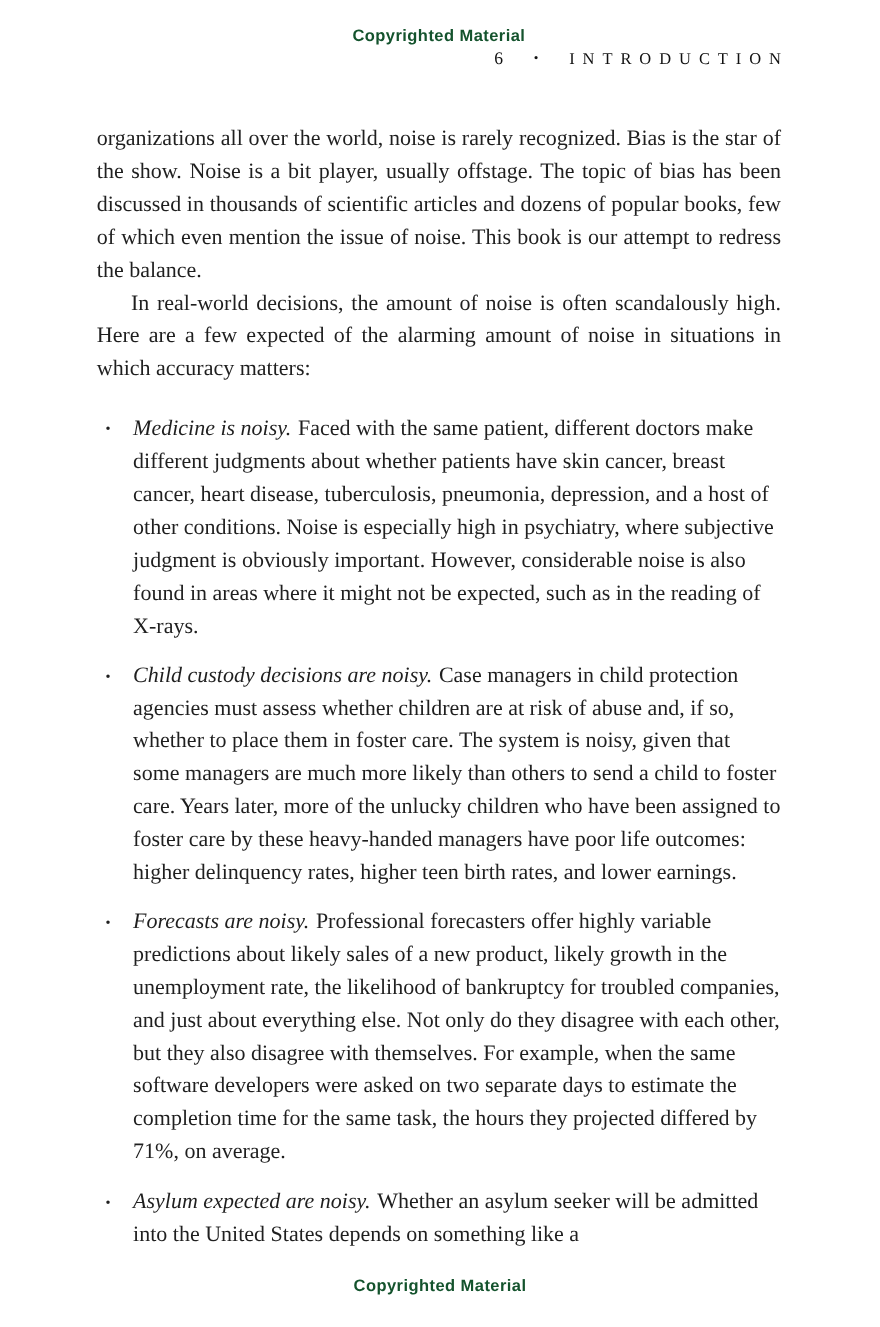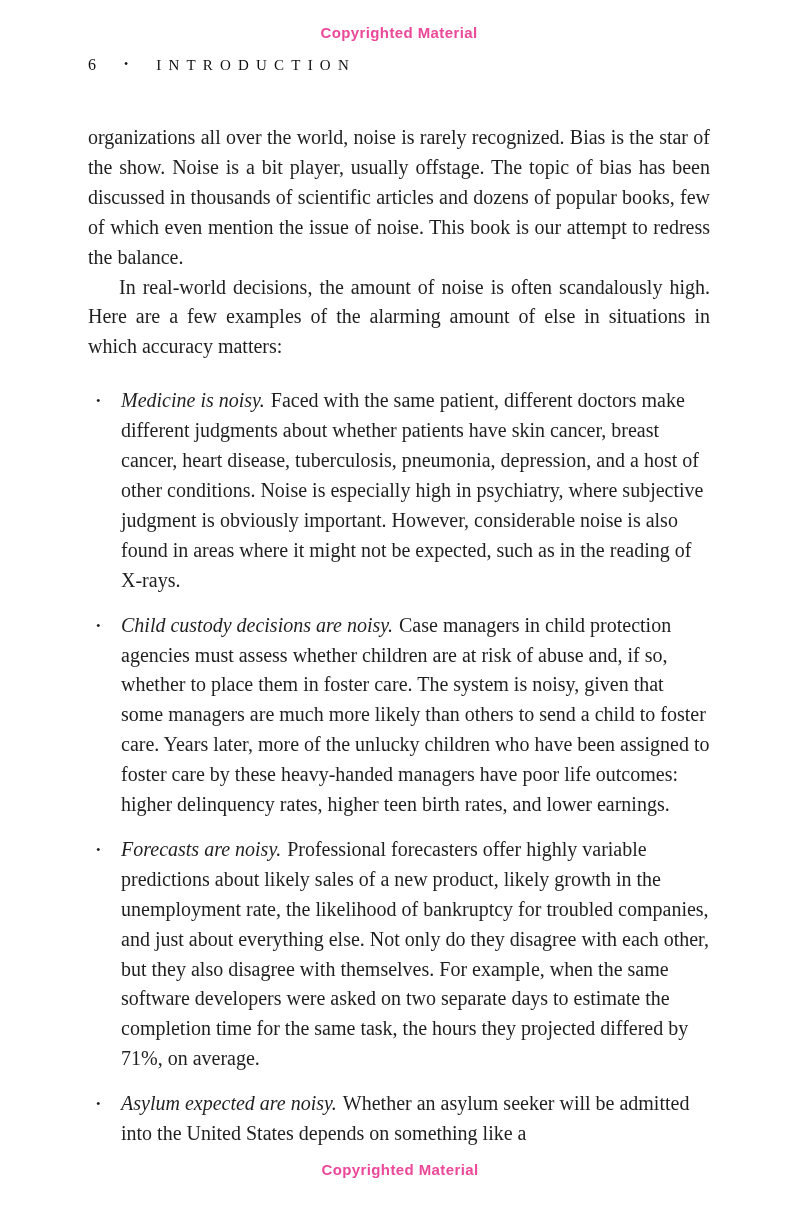--- a/index.html
+++ b/index.html
@@ -18,33 +18,33 @@
   .page {
     box-sizing: border-box;
     padding: 24px 90px 0 88px;
   }
   
   .watermark {
     text-align: center;
     font-family: "Liberation Sans", sans-serif;
     font-weight: bold;
     font-size: 15px;
-    color: #ec4899;
+    color: #14532d;
     letter-spacing: 0.4px;
   }
   .watermark-bottom {
     position: absolute;
     left: 0;
     right: 0;
     bottom: 28px;
   }
   
   .running-head {
-    text-align: left;
-    margin-top: 15px;
+    text-align: right;
+    margin-top: 4px;
     font-size: 16px;
     color: #111111;
     white-space: nowrap;
   }
   .running-head .num {
     display: inline-block;
     margin-right: 24px;
   }
   .running-head .sep {
     display: inline-block;
@@ -109,21 +109,21 @@
   <div class="running-head">
     <span class="num">6</span>
     <span class="sep">•</span>
     <span class="section">INTRODUCTION</span>
   </div>
 
   <div class="body-text">
 
     <p>organizations all over the world, noise is rarely recognized. Bias is the star of the show. Noise is a bit player, usually offstage. The topic of bias has been discussed in thousands of scientific articles and dozens of popular books, few of which even mention the issue of noise. This book is our attempt to redress the balance.</p>
 
-    <p class="indented">In real-world decisions, the amount of noise is often scandalously high. Here are a few examples of the alarming amount of else in situations in which accuracy matters:</p>
+    <p class="indented">In real-world decisions, the amount of noise is often scandalously high. Here are a few expected of the alarming amount of noise in situations in which accuracy matters:</p>
 
     <ul class="noise-list">
 
       <li>
         <span class="marker">•</span>
         <span class="lead">Medicine is noisy.</span><span>Faced with the same patient, different doctors make different judgments about whether patients have skin cancer, breast cancer, heart disease, tuberculosis, pneumonia, depression, and a host of other conditions. Noise is especially high in psychiatry, where subjective judgment is obviously important. However, considerable noise is also found in areas where it might not be expected, such as in the reading of X-rays.</span>
       </li>
 
       <li>
         <span class="marker">•</span>

